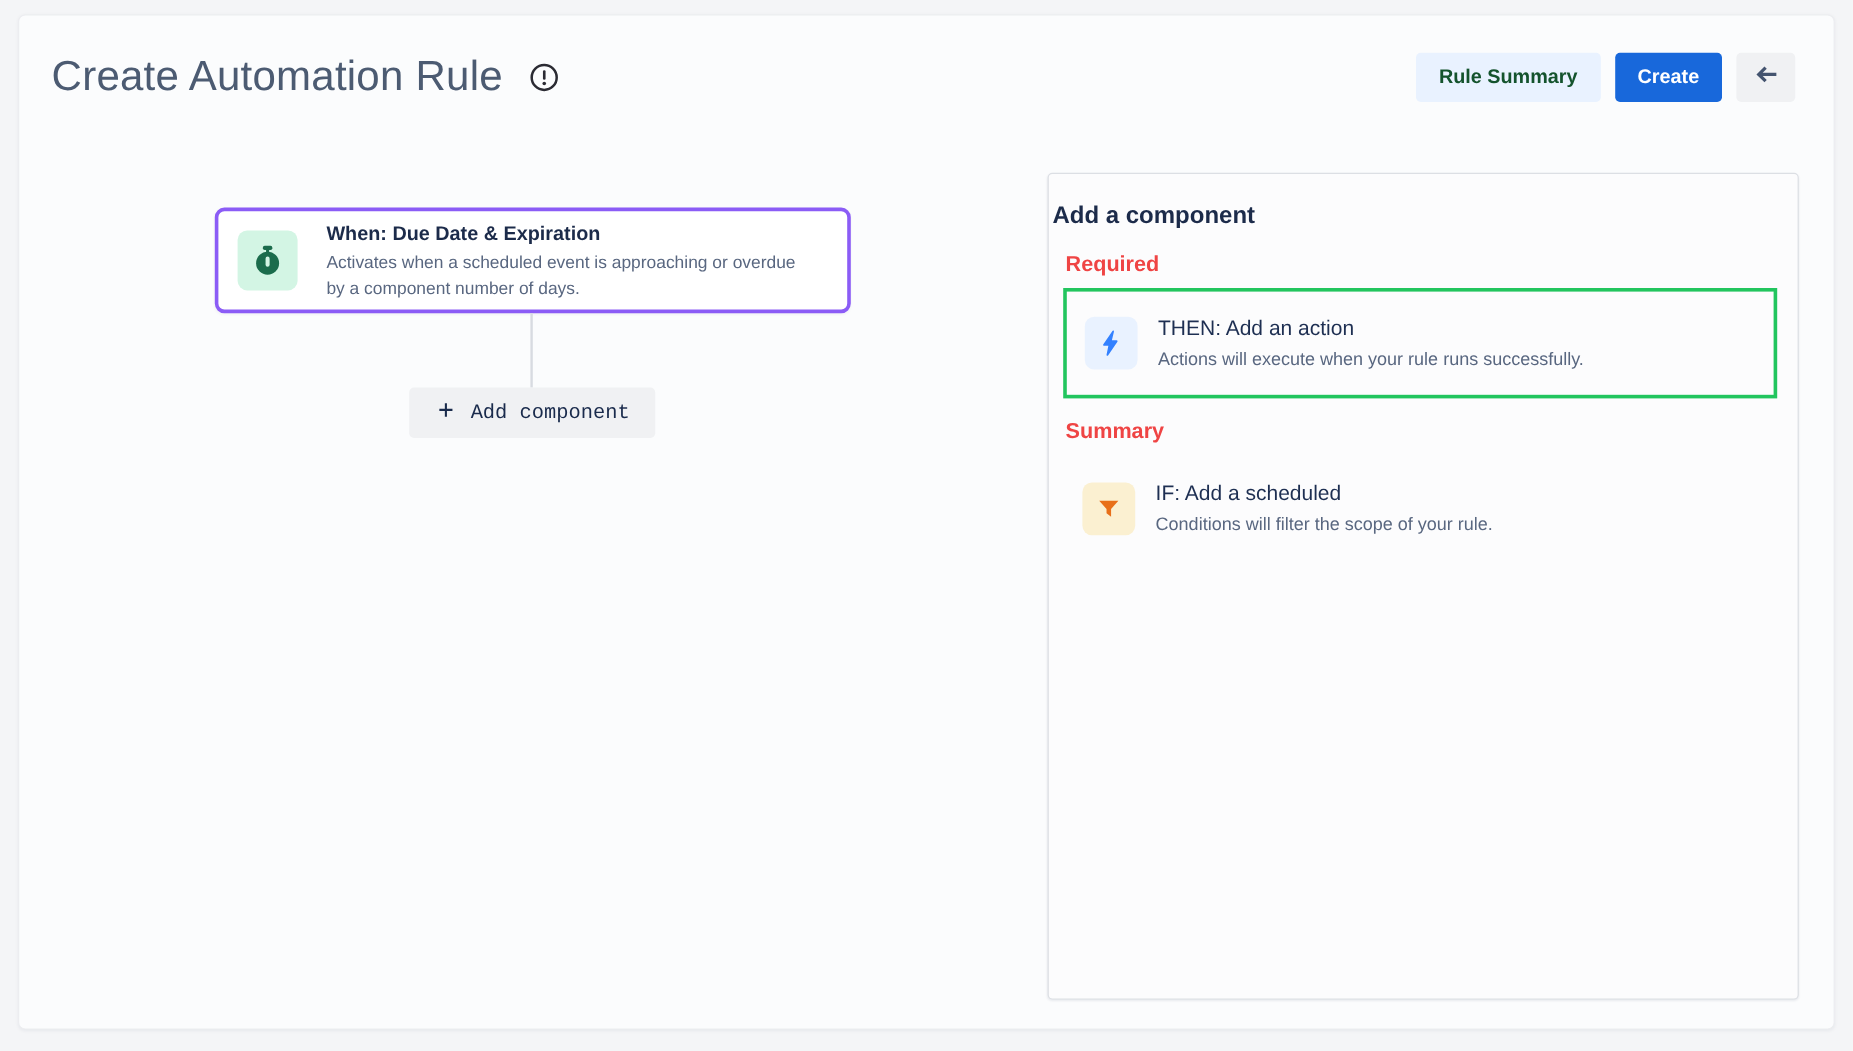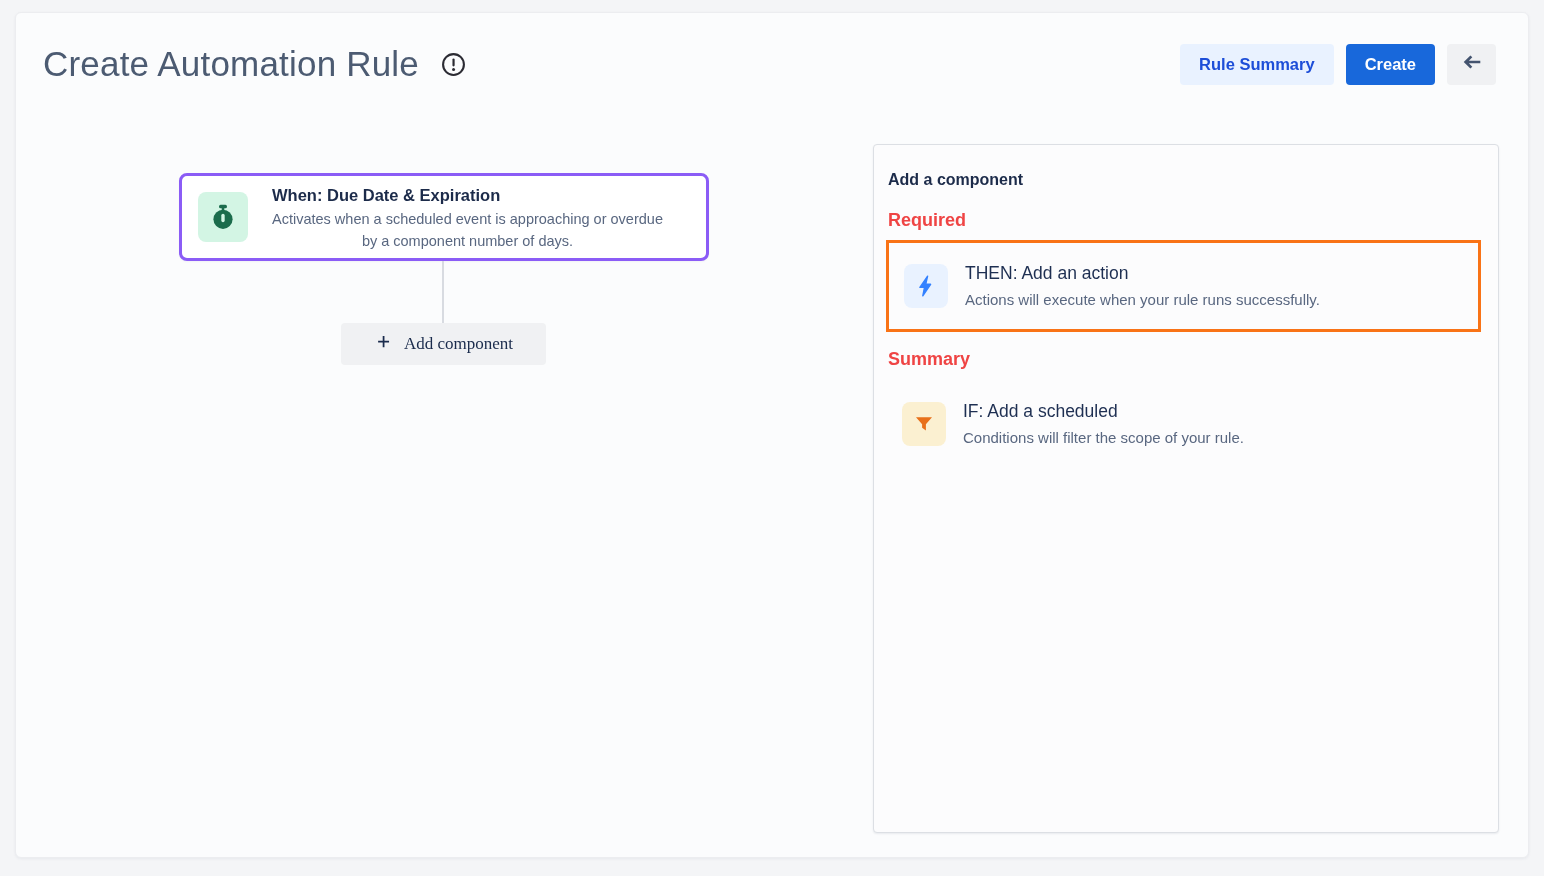--- a/index.html
+++ b/index.html
@@ -45,21 +45,21 @@
     border-radius: 4px;
     font-family: "Liberation Sans", sans-serif;
     font-size: 16.5px;
     font-weight: 700;
     padding: 0 19px;
     cursor: pointer;
     display: inline-flex;
     align-items: center;
     justify-content: center;
   }
-  .btn-subtle-blue { background: #E9F2FF; color: #1d4ed8; }
+  .btn-subtle-blue { background: #E9F2FF; color: #14532d; }
   .btn-primary    { background: #1868DB; color: #FFFFFF; }
   .btn-back       { background: #F0F1F3; width: 49px; padding: 0; }
   
   .canvas { position: absolute; left: 0; top: 0; width: 100%; height: 100%; }
   .trigger-card {
     position: absolute;
     left: 163px; top: 160px;
     width: 530px; height: 88px;
     background: #FFFFFF;
     border: 3px solid #8b5cf6;
@@ -84,71 +84,70 @@
     font-size: 16.5px;
     font-weight: 700;
     color: #1C2B4A;
     line-height: 24px;
   }
   .trigger-desc {
     font-size: 14.5px;
     color: #596780;
     line-height: 22px;
     margin-top: 1px;
-    text-align: center;
   }
   .connector {
     position: absolute;
     left: 426px; top: 248px;
     width: 2px; height: 62px;
     background: #D8DBE1;
   }
   .add-component-btn {
     position: absolute;
     left: 325px; top: 310px;
     width: 205px; height: 42px;
     background: #F0F1F3;
     border: none;
     border-radius: 4px;
     display: flex; align-items: center; justify-content: center;
     gap: 11px;
-    font-family: Liberation Serif, serif;
+    font-family: Liberation Mono, monospace;
     font-size: 17px;
     font-weight: 500;
     color: #1A2B4C;
     cursor: pointer;
   }
   
   .side-panel {
     position: absolute;
     left: 857px; top: 131px;
     width: 626px; height: 689px;
     background: #FCFCFD;
     border: 1px solid #DCDFE4;
     border-radius: 4px;
     box-shadow: 0 1px 2px rgba(9,30,66,0.08);
   }
   .panel-title {
-    margin: 22px 14px 0;
-    font-size: 16px;
+    margin: 22px 3px 0;
+    font-size: 20px;
     font-weight: 700;
     color: #1C2B4A;
     line-height: 26px;
   }
   .section-label {
     margin: 16px 14px 0;
     font-size: 18px;
     font-weight: 700;
     color: #ef4444;
     line-height: 22px;
   }
   .highlight-box {
     margin: 9px 12px 0;
     width: 595px; height: 92px;
-    border: 3px solid #f97316;
+    border: 3px solid #22c55e;
   }
   .component-row {
     display: flex;
     align-items: center;
     gap: 17px;
     cursor: pointer;
   }
   .component-row.in-box { height: 86px; padding: 0 15px; }
   .component-row.bare   { height: 88px; padding: 0 15px 0 28px; margin-top: 10px; }
   .row-title {

